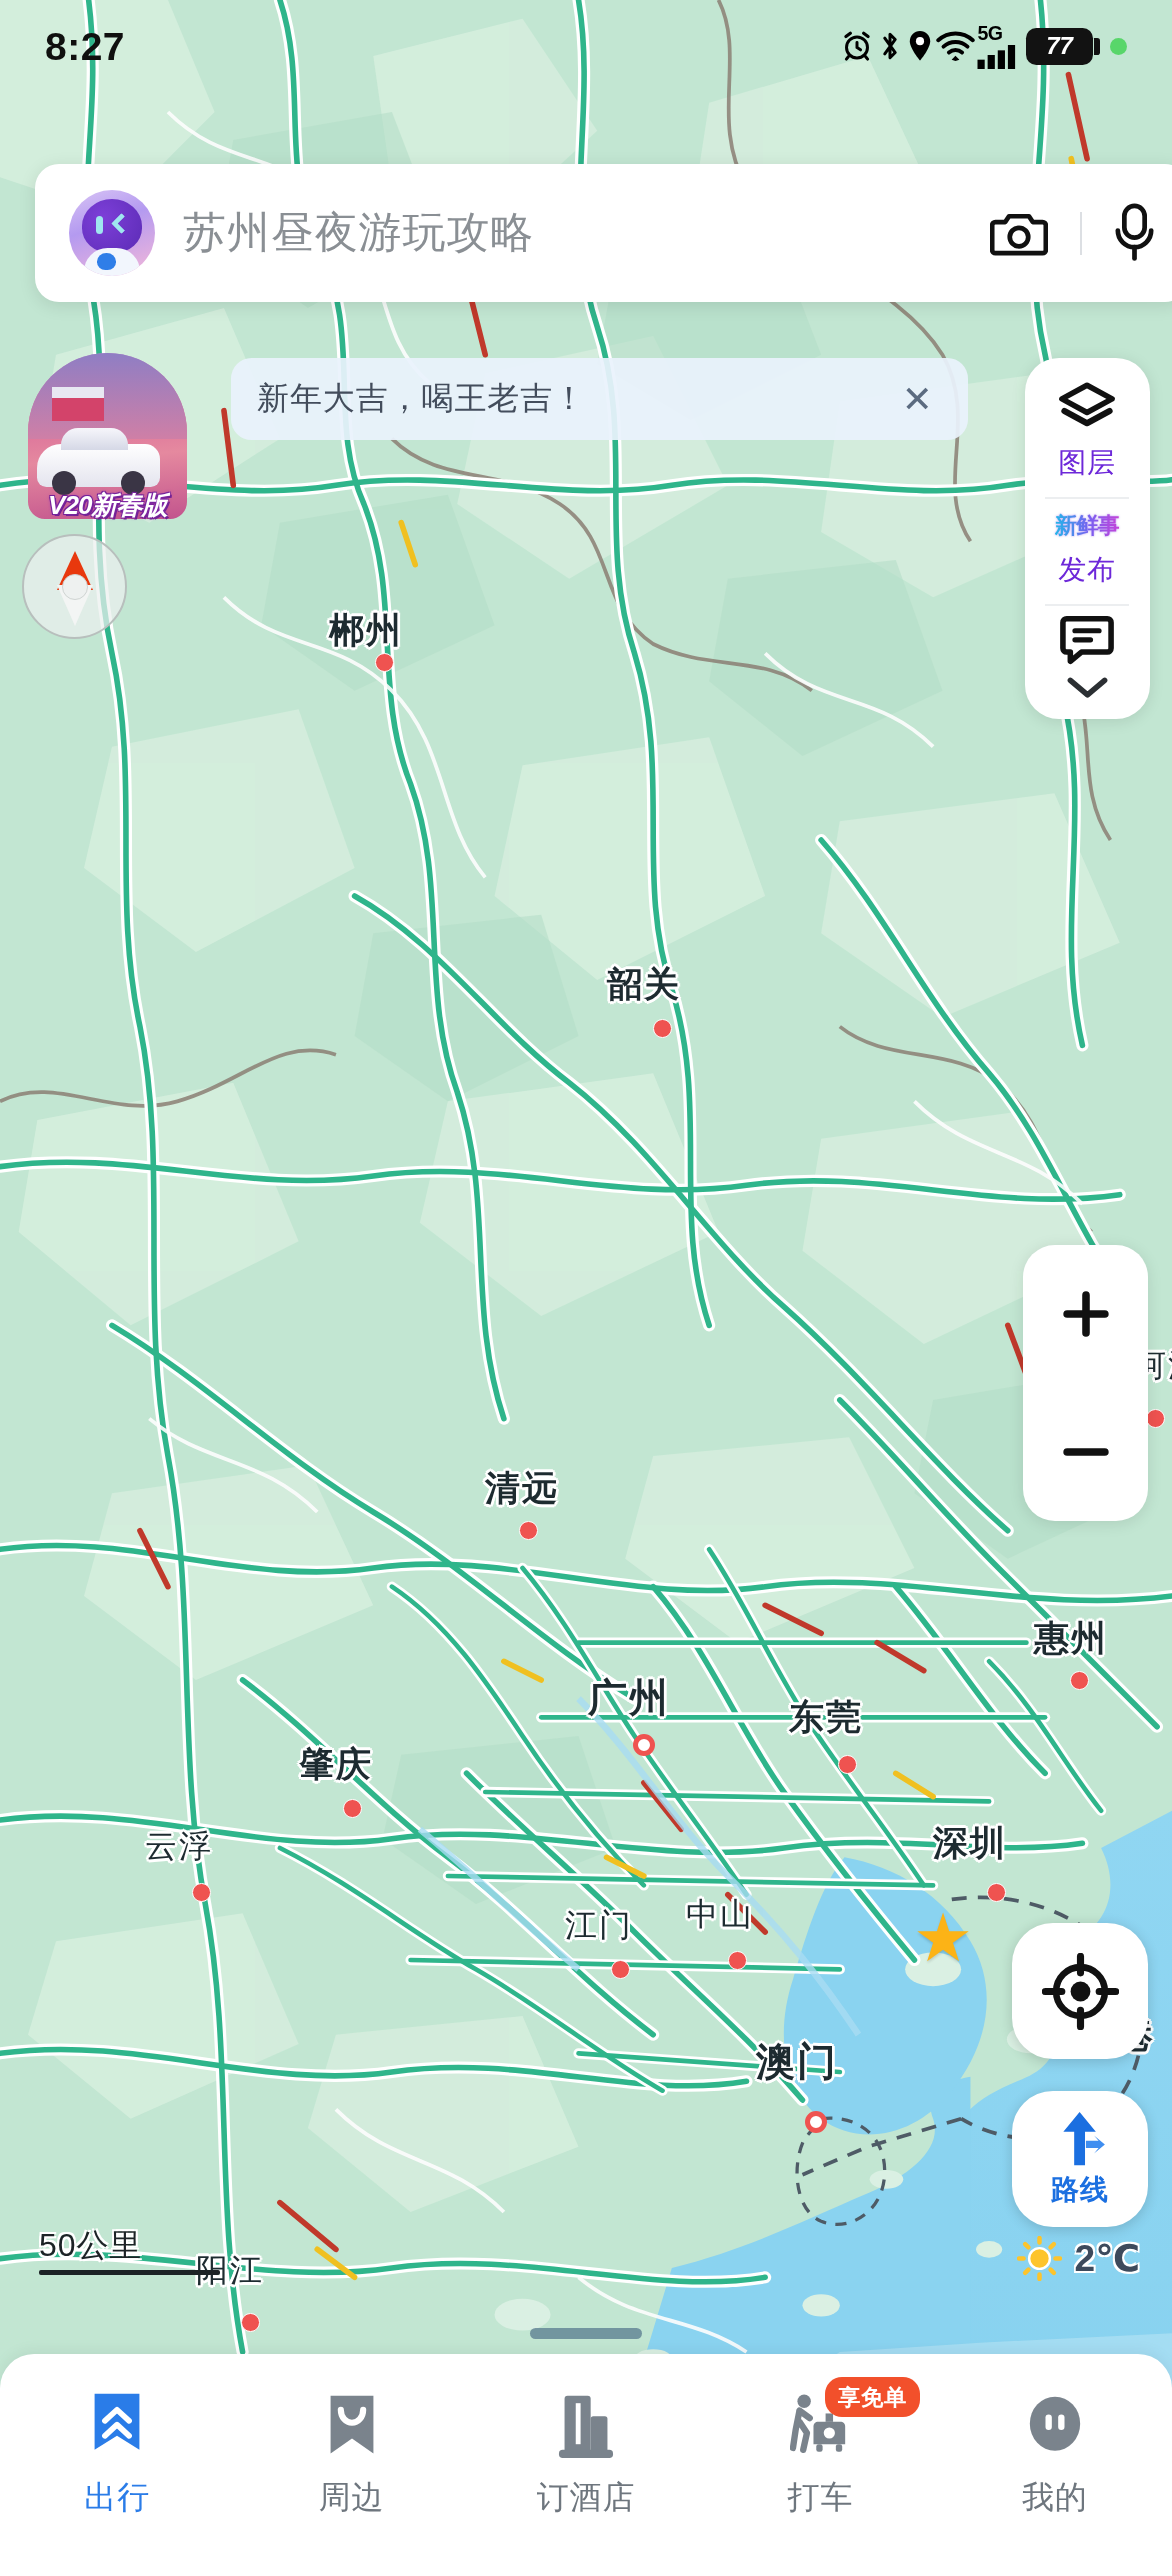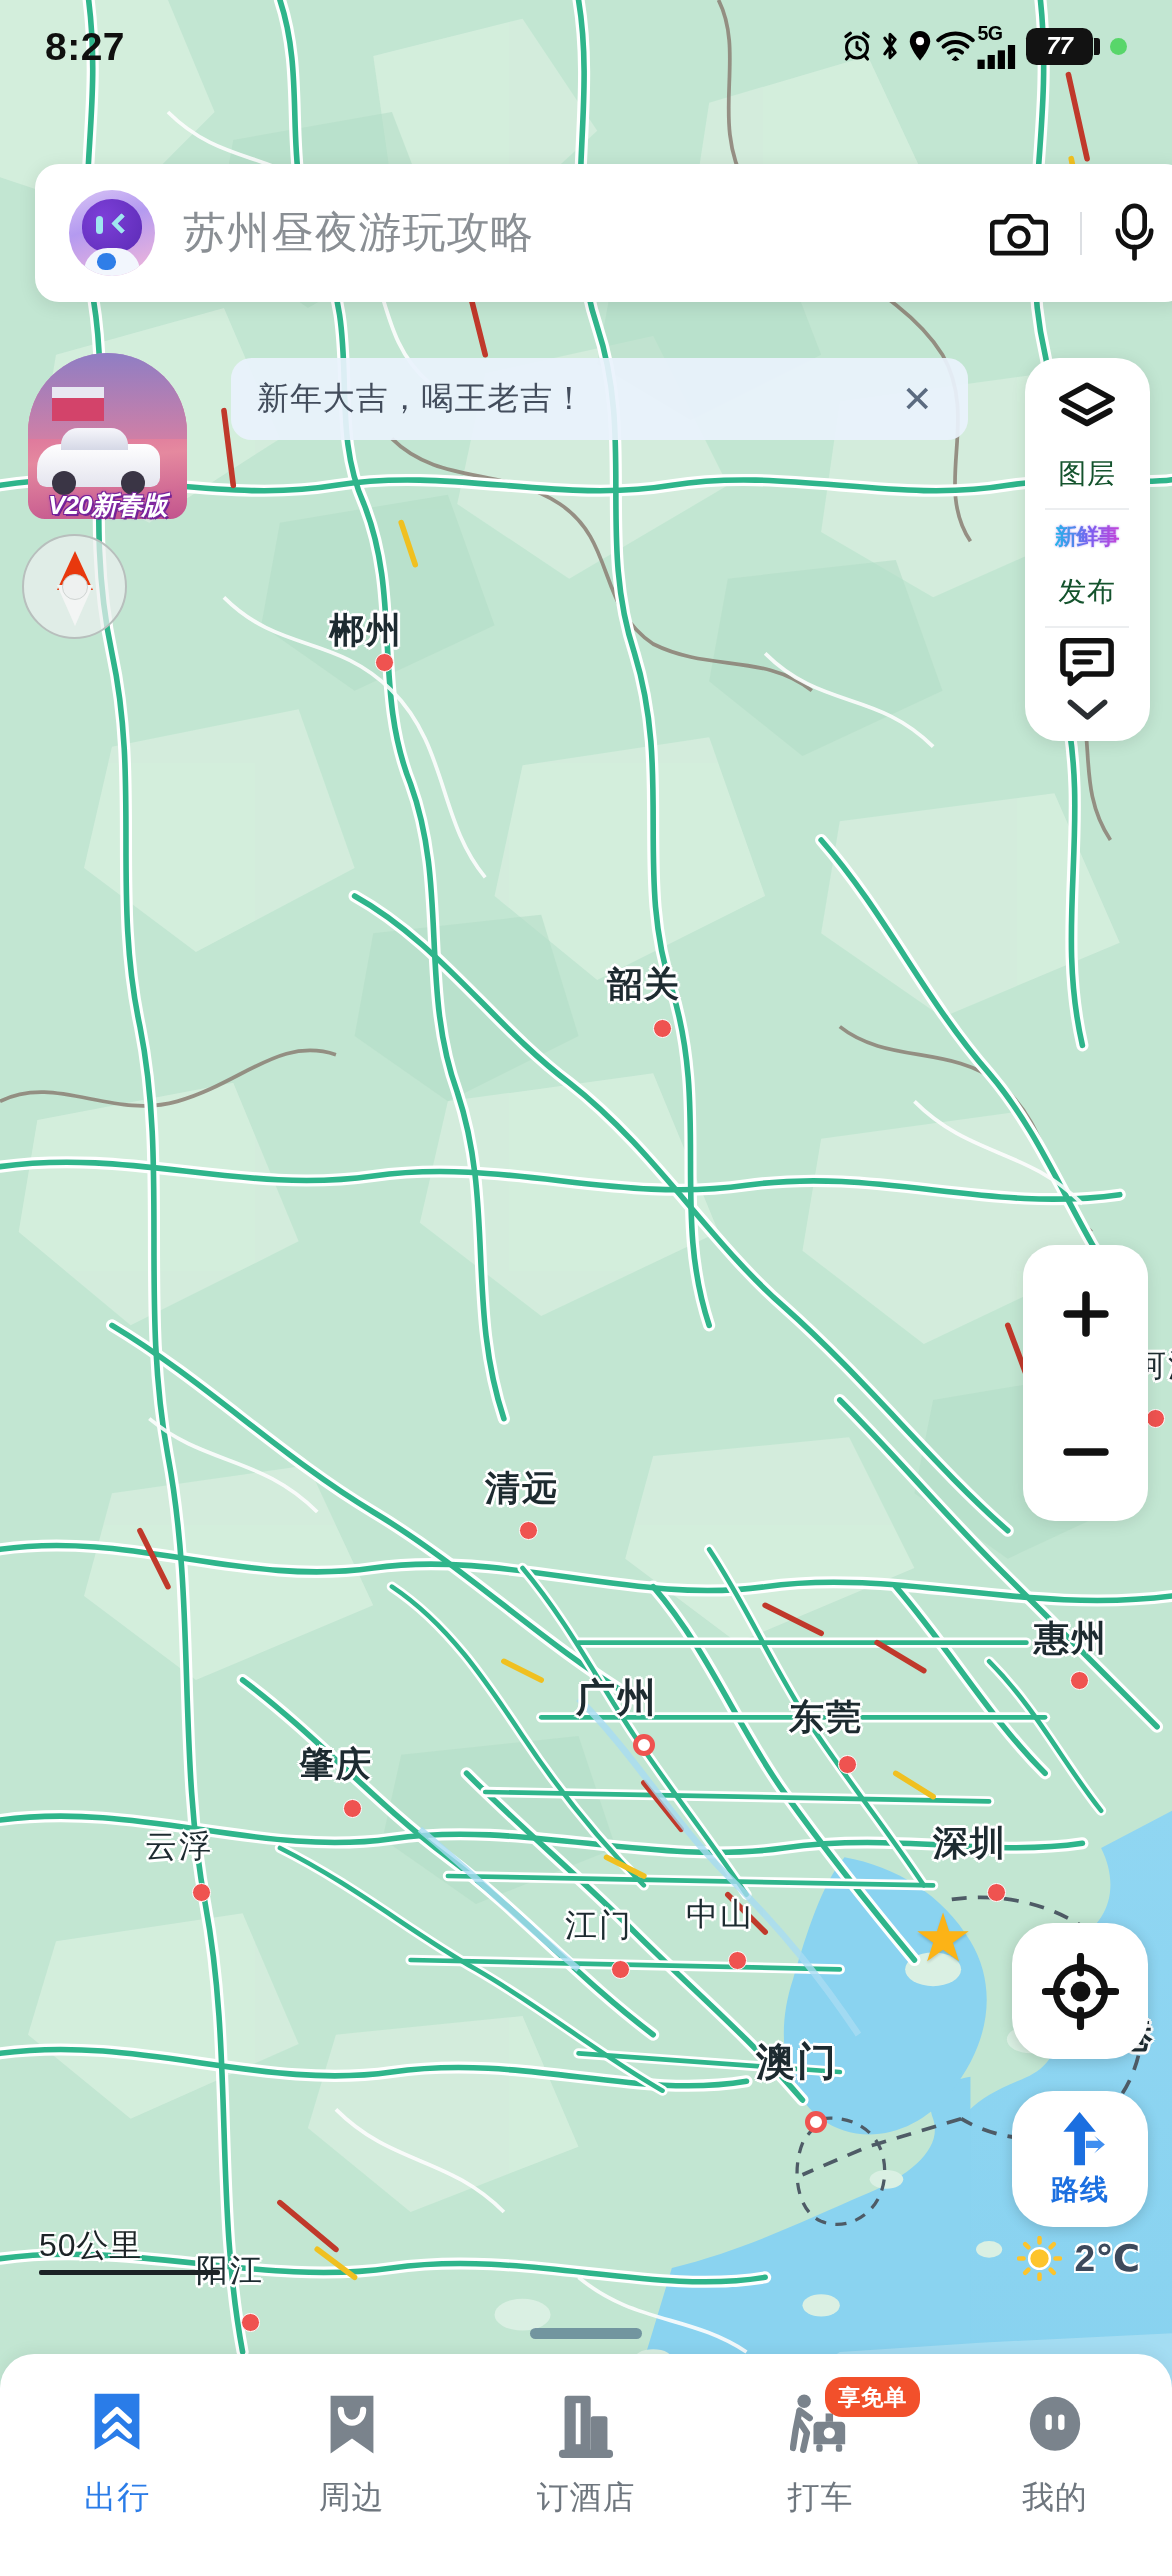--- a/index.html
+++ b/index.html
@@ -175,21 +175,21 @@
     width:26px; height:26px; border-radius:50%; background:#eef1f0; border:1.9px solid #cfd4d2;
   }
 
   
   #toolpanel {
     position: absolute; top: 358px; right: 22.4px; width: 125px;
     background: #fff; border-radius: 34px; z-index: 27;
     padding: 20.5px 0 5.6px; box-shadow: 0 2.8px 15px rgba(0,0,0,0.10);
   }
   .tool { display: flex; flex-direction: column; align-items: center; cursor: pointer; padding: 3.7px 0 9.3px; }
-  .tool-label { font-size: 28px; color: #14532d; margin-top: 21px; letter-spacing: 0.9px; }
+  .tool-label { font-size: 28px; color: #6d28d9; margin-top: 10px; letter-spacing: 0.9px; }
   .tool-sep { height: 1.9px; background: #eceef0; margin: 5.6px 20.5px; }
   .fresh-badge {
     font-size: 22.4px; font-weight: 700; letter-spacing: -0.9px;
     background: linear-gradient(90deg,#22b7e8 0%,#7a5ef0 55%,#c544d8 100%);
     -webkit-background-clip: text; background-clip: text; color: transparent;
     text-shadow: none; padding: 1.9px 0 0;
     filter: drop-shadow(0 0 0.9px rgba(120,60,230,0.5));
     text-align: right;
   }
   #panel-chevron { display:flex; justify-content:center; padding: 1.9px 0 13px; cursor:pointer; }
@@ -467,21 +467,21 @@
 
     <div id="citylabels">
         <div class="city lv2" style="left: 329px; top: 607px;">郴州</div>
         <div class="citydot" style="left: 375px; top: 653px;"></div>
         <div class="city lv2" style="left: 607px; top: 961px;">韶关</div>
         <div class="citydot" style="left: 653px; top: 1019px;"></div>
         <div class="city lv2" style="left: 485px; top: 1465px;">清远</div>
         <div class="citydot" style="left: 519px; top: 1521px;"></div>
         <div class="city lv2" style="left: 1034px; top: 1615px;">惠州</div>
         <div class="citydot" style="left: 1070px; top: 1671px;"></div>
-        <div class="city lv1" style="left: 576px; top: 1671px;">广州</div>
+        <div class="city lv1" style="left: 588px; top: 1671px;">广州</div>
         <div class="citydot cap" style="left: 633px; top: 1734px;"></div>
         <div class="city lv2" style="left: 789px; top: 1694px;">东莞</div>
         <div class="citydot" style="left: 838px; top: 1755px;"></div>
         <div class="city lv2" style="left: 299px; top: 1741px;">肇庆</div>
         <div class="citydot" style="left: 343px; top: 1799px;"></div>
         <div class="city lv2" style="left: 933px; top: 1820px;">深圳</div>
         <div class="citydot" style="left: 987px; top: 1883px;"></div>
         <div class="city lv3" style="left: 145px; top: 1825px;">云浮</div>
         <div class="citydot" style="left: 192px; top: 1883px;"></div>
         <div class="city lv3" style="left: 565px; top: 1904px;">江门</div>

